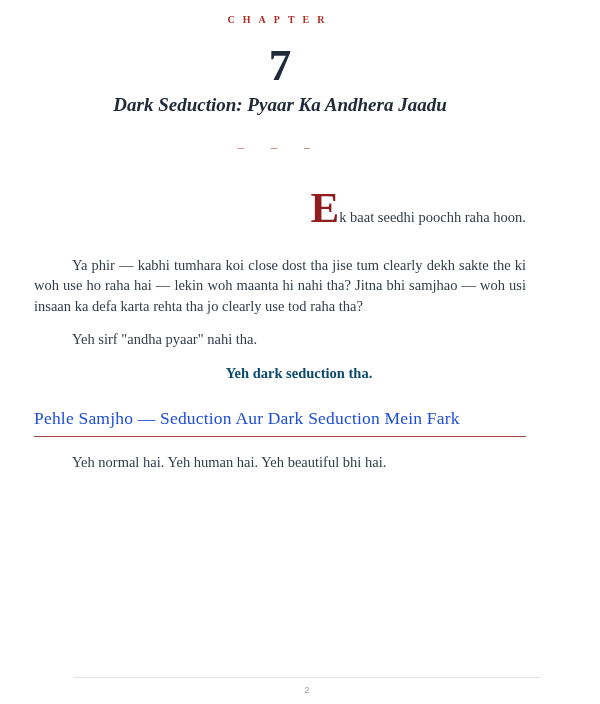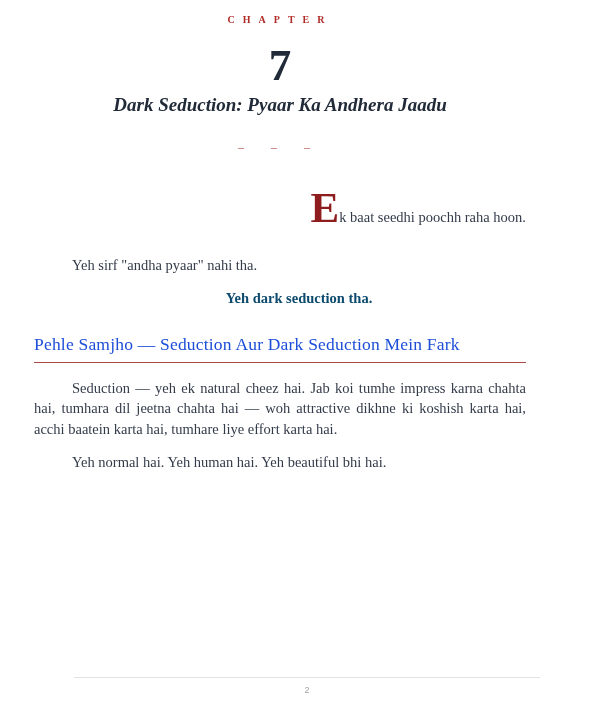--- a/index.html
+++ b/index.html
@@ -105,29 +105,29 @@
     <div class="kicker">CHAPTER</div>
     <div class="chapter-number">7</div>
     <h1 class="chapter-title">Dark Seduction: Pyaar Ka Andhera Jaadu</h1>
     <div class="ornament">– – –</div>
   </header>
 
   <main>
     <p class="opening"><span class="dropcap">E</span><span>k baat seedhi poochh raha hoon.</span></p>
 
 
+    <p>Ya phir — kabhi tumhara koi close dost tha jise tum clearly dekh sakte the ki woh use ho raha hai — lekin woh maanta hi nahi tha? Jitna bhi samjhao — woh usi insaan ka defa karta rehta tha jo clearly use tod raha tha?</p>
 
     <p>Yeh sirf "andha pyaar" nahi tha.</p>
 
     <p class="emphasis">Yeh dark seduction tha.</p>
 
 
     <h2 class="section-heading">Pehle Samjho — Seduction Aur Dark Seduction Mein Fark</h2>
 
-    <p>Seduction — yeh ek natural cheez hai. Jab koi tumhe impress karna chahta hai, tumhara dil jeetna chahta hai — woh attractive dikhne ki koshish karta hai, acchi baatein karta hai, tumhare liye effort karta hai.</p>
 
     <p>Yeh normal hai. Yeh human hai. Yeh beautiful bhi hai.</p>
 
   </main>
 
   <footer>
     <div class="footer-rule"></div>
     <div class="page-number">2</div>
   </footer>
 

